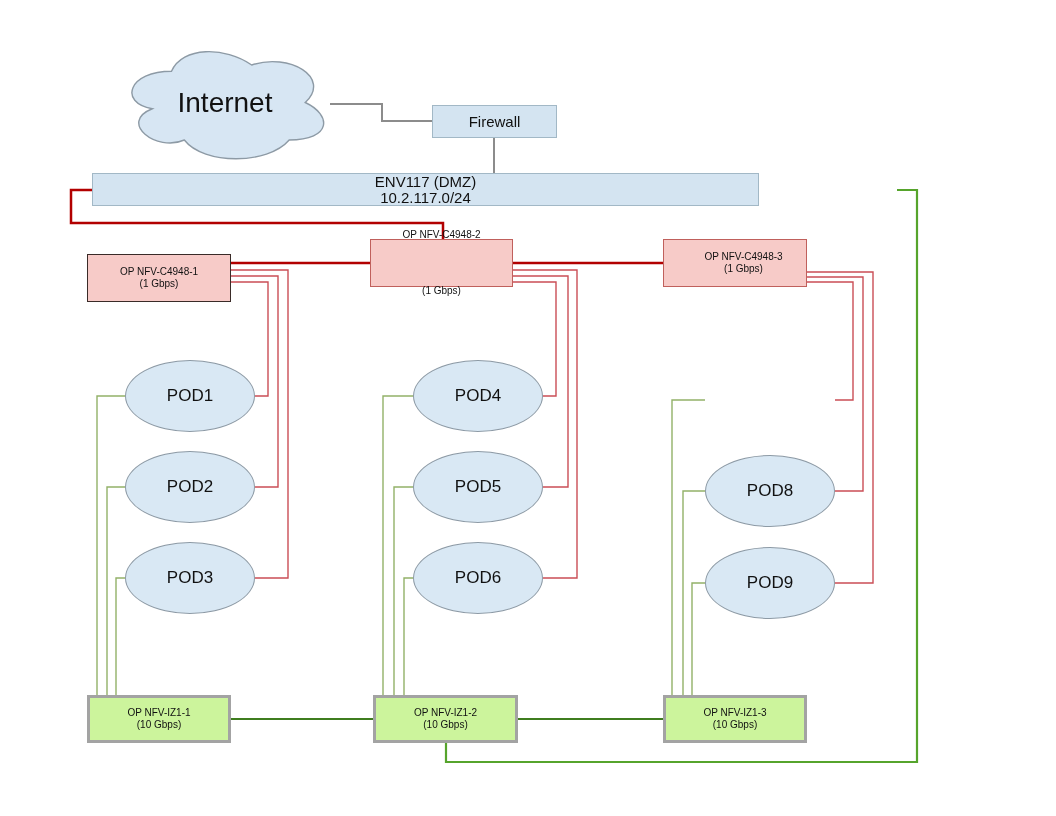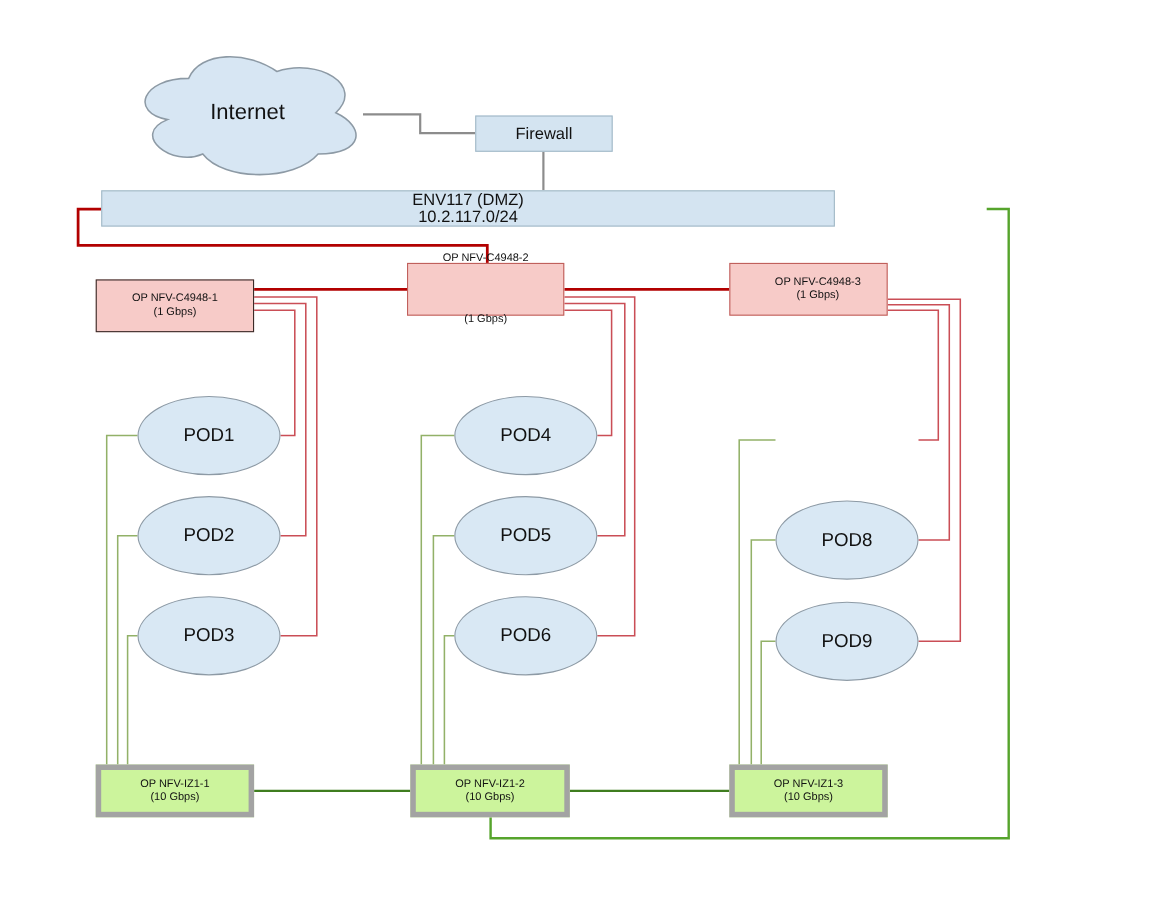--- a/index.html
+++ b/index.html
@@ -12,23 +12,23 @@
   .edge-red{stroke:#ca4e56;stroke-width:1.4;}
   .edge-green-trunk{stroke:#3f7d1f;stroke-width:2.2;}
   .edge-green-loop{stroke:#56a42c;stroke-width:2.2;}
   .edge-green{stroke:#92b168;stroke-width:1.4;}
 
   .node{position:absolute;display:flex;flex-direction:column;align-items:center;justify-content:center;
         text-align:center;box-sizing:border-box;}
   .rect-blue{background:#d4e4f1;border:1px solid #a2b8c6;}
   .rect-pink{background:#f7cbc8;border:1px solid #c0605c;}
   .rect-pink-dark{background:#f7cbc8;border:1.5px solid #3a2b28;}
-  .rect-green{background:#ccf49c;border:5px solid #a3a3a3;}
+  .rect-green{background:#ccf49c;border:3px solid #a3a3a3;}
   .ellipse{background:#d9e8f4;border:1px solid #8d9aa5;border-radius:50%;}
-  .lbl-big{font-size:20px;text-align:center;}
+  .lbl-big{font-size:28px;text-align:center;}
   .lbl-med{font-size:15px;line-height:16px;}
   .lbl-pod{font-size:17px;}
   .lbl-sm{font-size:10px;line-height:12px;}
   .cloud-wrap{position:absolute;}
   .cloud-wrap .cloud-label{position:absolute;left:0;top:0;width:100%;height:100%;
         display:flex;align-items:center;justify-content:center;}
 </style>
 </head>
 <body>
 

